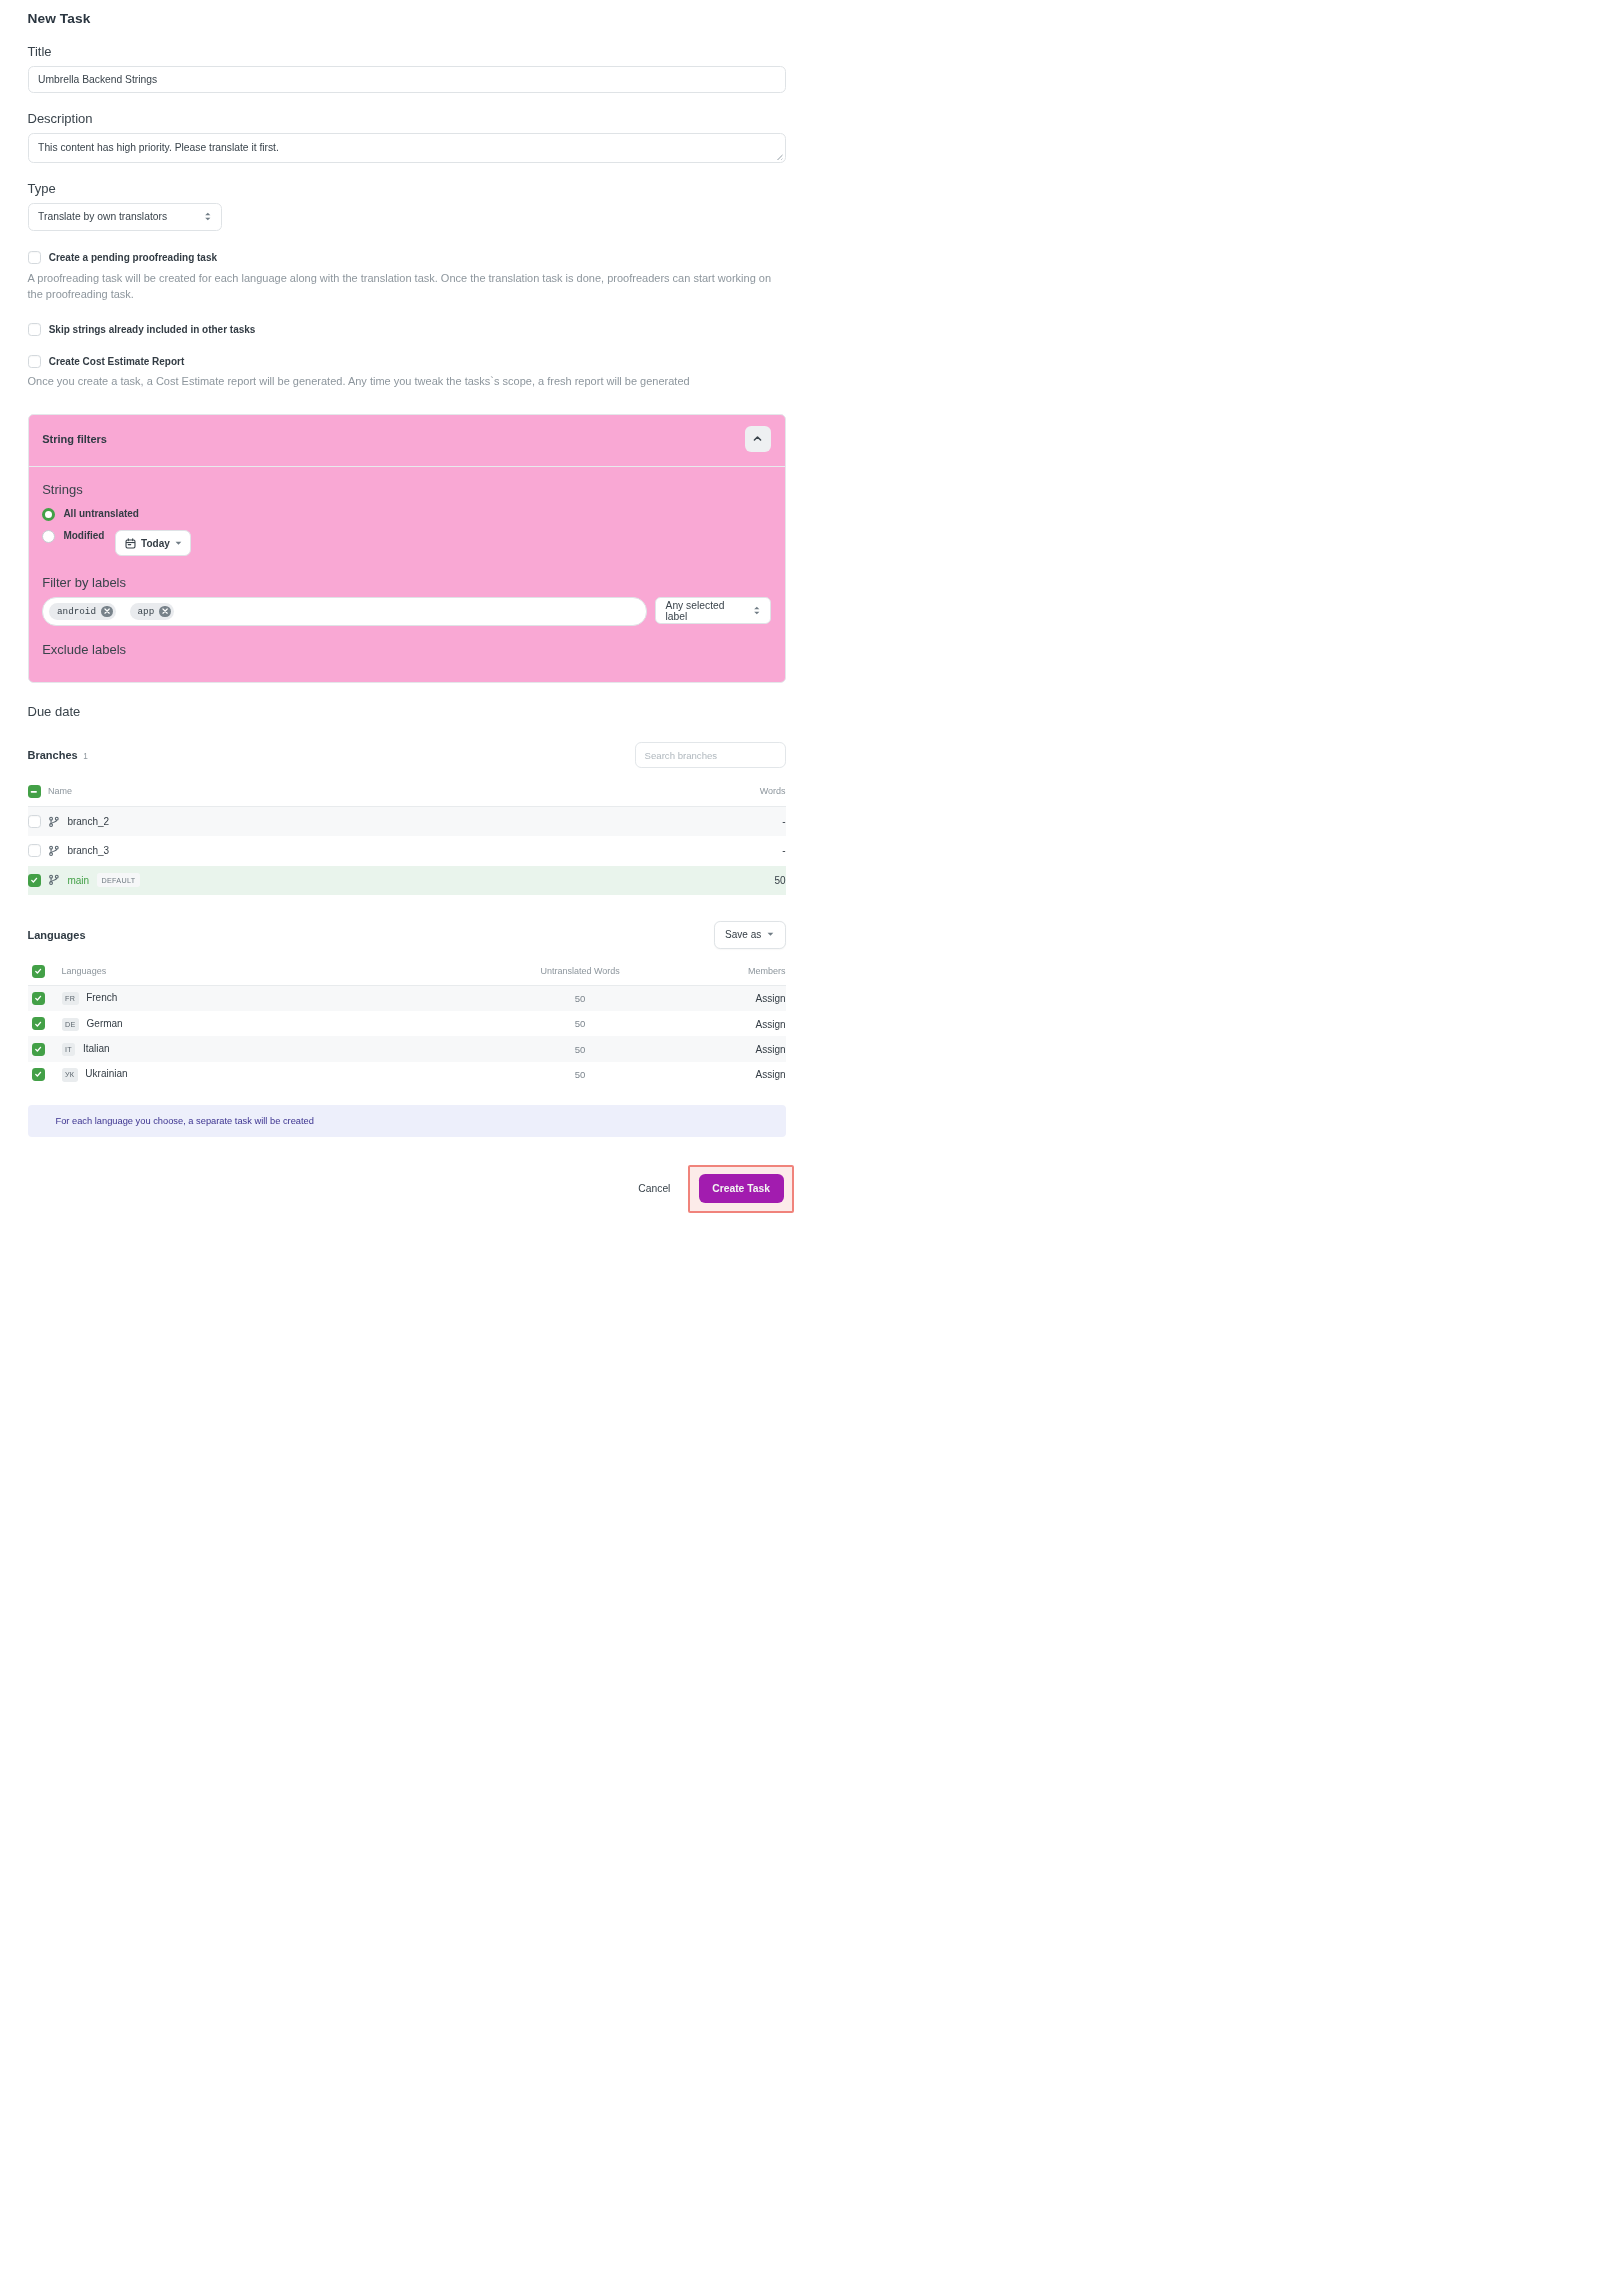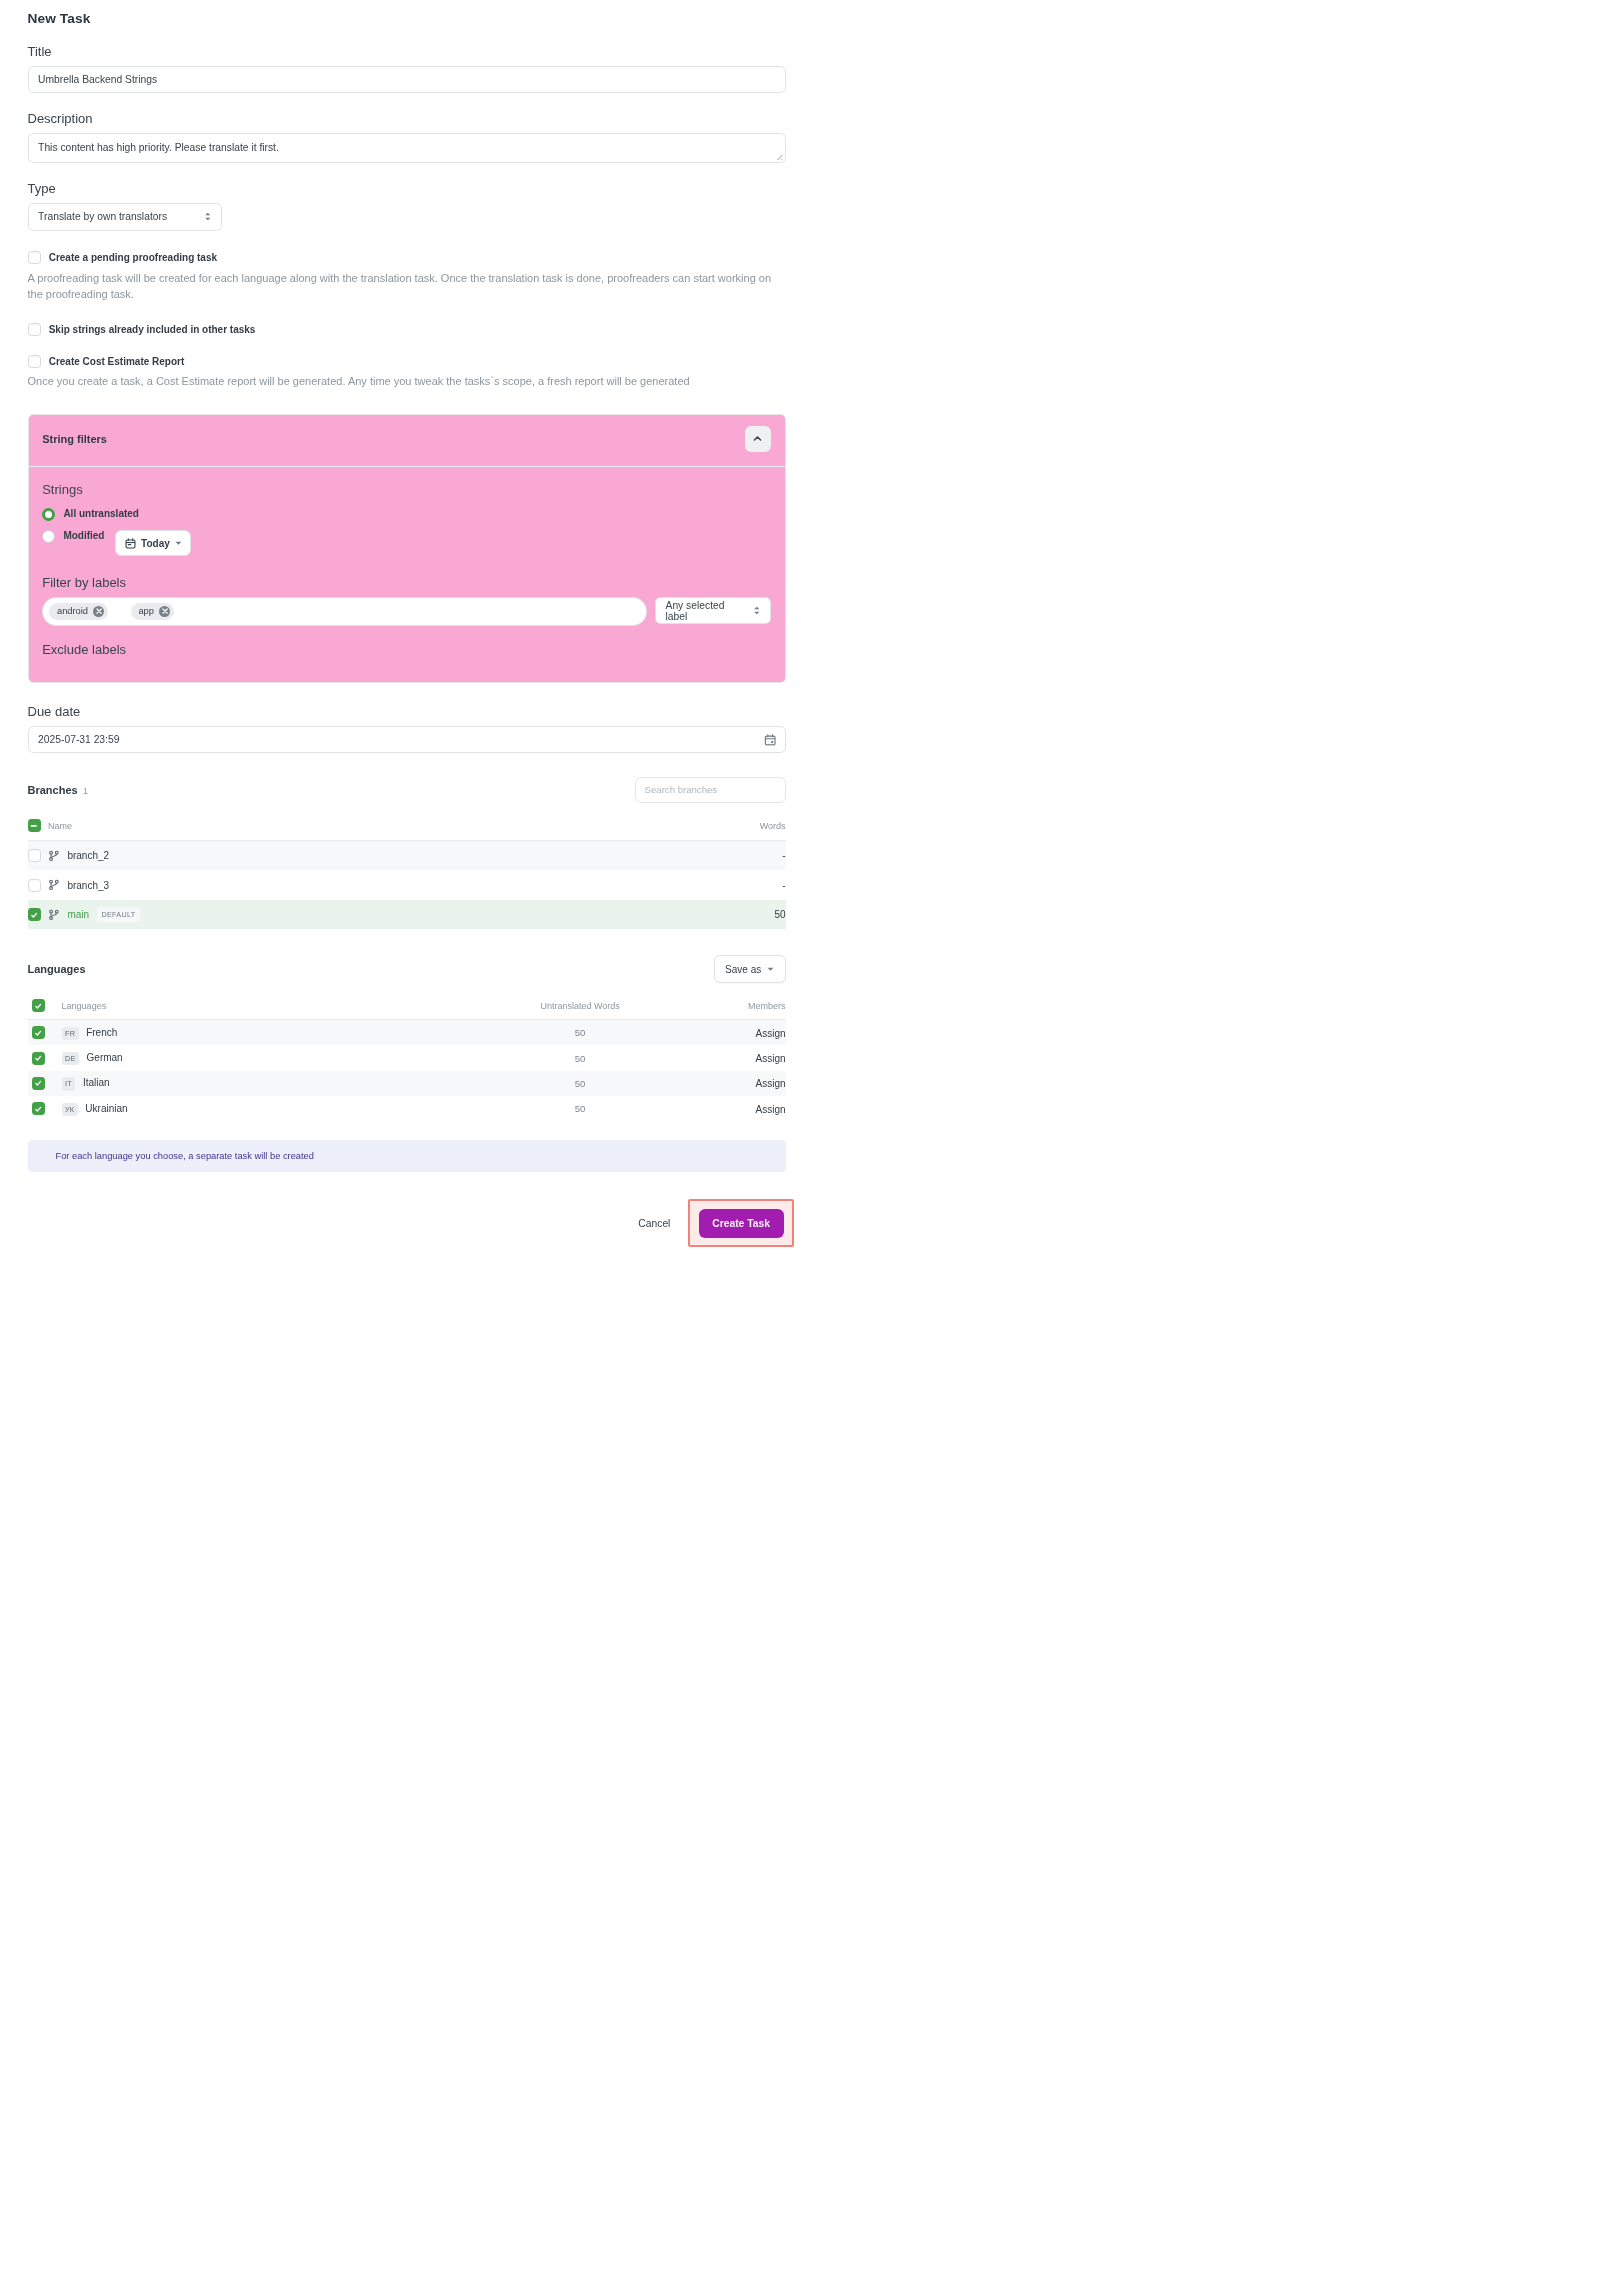--- a/index.html
+++ b/index.html
@@ -72,21 +72,21 @@
 
   .date-chip-btn {
     display:inline-flex; align-items:center; gap:5.5px; height:26px; margin-left:2.7px;
     border:0.7px solid #dfe3e6; border-radius:6.2px; background:#fff; padding:0 8.2px;
     font-size:10px; font-weight:600; color:#333c44; cursor:pointer;
   }
 
   .labels-row { display:flex; gap:8.2px; align-items:stretch; }
   .tags-input {
     flex:1; min-height:29px; border:0.7px solid #dfe3e6; border-radius:14px;
-    display:flex; align-items:center; gap:23px; padding:3.4px 6.2px; background:#fff;
+    display:flex; align-items:center; gap:14px; padding:3.4px 6.2px; background:#fff;font-family:Liberation Mono, monospace;
   }
   .tag-chip {
     display:inline-flex; align-items:center; gap:4.8px; background:#e9ebee;
     border-radius:9px; padding:2.7px 3.4px 2.7px 7.6px; font-size:9.3px; color:#39434b;
   }
   .chip-x {
     width:11.7px; height:11.7px; border-radius:50%; background:#78828a; border:none;
     display:flex; align-items:center; justify-content:center; cursor:pointer; padding:0;
   }
   .labels-match { width:116px; justify-content:space-between; }
@@ -290,31 +290,20 @@
 
       <div class="field" style="margin-top:16.5px;">
         <div class="field-label">Exclude labels</div>
       </div>
 
     </div>
   </div>
 
   <div class="field" style="margin-top:20.6px;">
     <div class="field-label">Due date</div>
-    <div class="due-wrap">
-      <input class="text-input" type="text" value="2025-07-31 23:59" style="">
-      <span class="due-cal-icon">
-        <svg width="12.4" height="12.4" viewBox="0 0 18 18">
-            <rect x="2" y="3.4" width="14" height="12.6" rx="2" fill="none" stroke="#6d7983" stroke-width="1.7"></rect>
-            <path d="M2 7.2h14" stroke="#6d7983" stroke-width="1.7"></path>
-            <path d="M5.6 1.4v2.8M12.4 1.4v2.8" stroke="#6d7983" stroke-width="1.7" stroke-linecap="round"></path>
-            <rect x="10.4" y="10.4" width="3" height="3" rx=".6" fill="#6d7983"></rect>
-          </svg>
-      </span>
-    </div>
   </div>
 
   <div class="section-head">
     <div class="section-title-wrap">
       <span class="section-title">Branches</span>
       <span class="count-badge">1</span>
     </div>
     <input class="search-input" type="text" placeholder="Search branches" style="">
   </div>
 

